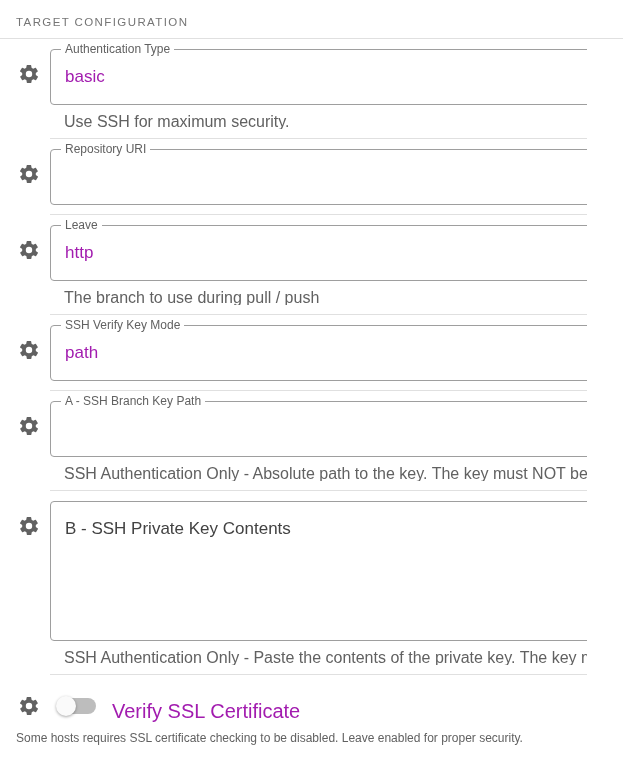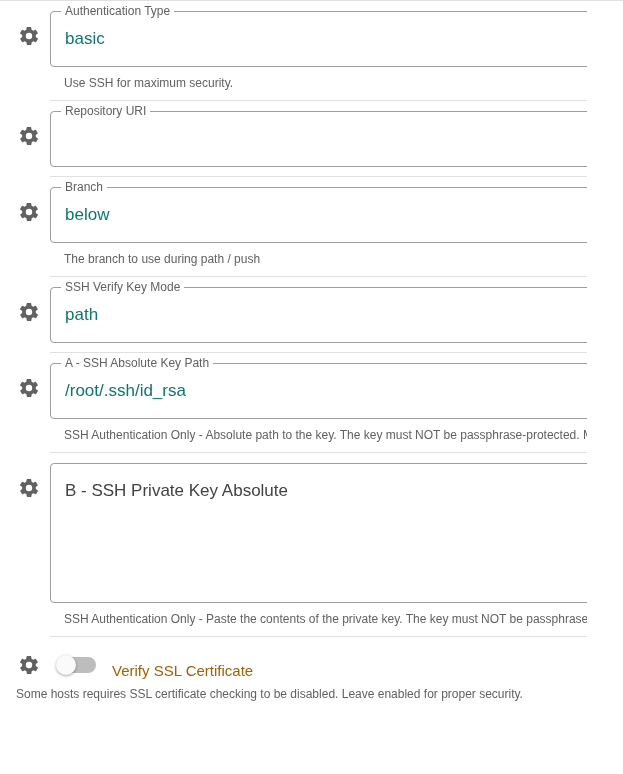--- a/index.html
+++ b/index.html
@@ -78,33 +78,33 @@
     left: 10px;
     background: #ffffff;
     padding: 0 4px;
     font-size: 12px;
     color: #616161;
     line-height: 14px;
     white-space: nowrap;
   }
   .outlined .value {
     font-size: 17px;
-    color: #0f766e;
+    color: #a21caf;
     padding: 0 14px;
     line-height: 22px;
     white-space: nowrap;
     overflow: hidden;
   }
   .outlined.tall .value {
     padding-top: 16px;
     font-size: 17px;
     color: #424242;
   }
   .hint {
-    font-size: 12px;
+    font-size: 16px;
     color: #616161;
     padding: 9px 0 0 14px;
     line-height: 15px;
     white-space: nowrap;
     overflow: hidden;
   }
   .hint-divider {
     margin-top: 9px;
     height: 1px;
     background: #e0e0e0;
@@ -138,41 +138,42 @@
     position: absolute;
     top: 0px;
     left: 0px;
     width: 20px;
     height: 20px;
     border-radius: 50%;
     background: #fafafa;
     box-shadow: 0 1px 3px rgba(0,0,0,0.35);
   }
   .toggle-label {
-    font-size: 15px;
-    color: #a16207;
+    font-size: 20px;
+    color: #a21caf;
     margin-top: 11px;
   }
   .toggle-hint {
     font-size: 12px;
     color: #616161;
     padding: 8px 0 0 16px;
     line-height: 15px;
     white-space: nowrap;
   }
   .clip {
     overflow: hidden;
     width: 587px;
   }
 </style>
 </head>
 <body>
 
 <div class="page">
 
+  <div class="section-title">TARGET CONFIGURATION</div>
   <div class="divider"></div>
 
   <div class="clip">
     <div class="field-row">
       <div class="gear">
         <svg width="22" height="22" viewBox="0 0 24 24" fill="currentColor" aria-hidden="true">
           <path d="M19.4 13a7.6 7.6 0 000-2l2.1-1.6a.5.5 0 00.1-.6l-2-3.4a.5.5 0 00-.6-.2l-2.5 1a7.3 7.3 0 00-1.7-1l-.4-2.6a.5.5 0 00-.5-.4h-4a.5.5 0 00-.5.4l-.4 2.6a7.3 7.3 0 00-1.7 1l-2.5-1a.5.5 0 00-.6.2l-2 3.4a.5.5 0 00.1.6L4.6 11a7.6 7.6 0 000 2l-2.1 1.6a.5.5 0 00-.1.6l2 3.4c.1.2.4.3.6.2l2.5-1c.5.4 1.1.8 1.7 1l.4 2.6c0 .3.2.4.5.4h4c.3 0 .5-.1.5-.4l.4-2.6a7.3 7.3 0 001.7-1l2.5 1c.2.1.5 0 .6-.2l2-3.4a.5.5 0 00-.1-.6L19.4 13zM12 15.5A3.5 3.5 0 1115.5 12 3.5 3.5 0 0112 15.5z"></path>
         </svg>
       </div>
       <div class="field-col">
@@ -204,24 +205,24 @@
 
   <div class="clip">
     <div class="field-row">
       <div class="gear">
         <svg width="22" height="22" viewBox="0 0 24 24" fill="currentColor" aria-hidden="true">
           <path d="M19.4 13a7.6 7.6 0 000-2l2.1-1.6a.5.5 0 00.1-.6l-2-3.4a.5.5 0 00-.6-.2l-2.5 1a7.3 7.3 0 00-1.7-1l-.4-2.6a.5.5 0 00-.5-.4h-4a.5.5 0 00-.5.4l-.4 2.6a7.3 7.3 0 00-1.7 1l-2.5-1a.5.5 0 00-.6.2l-2 3.4a.5.5 0 00.1.6L4.6 11a7.6 7.6 0 000 2l-2.1 1.6a.5.5 0 00-.1.6l2 3.4c.1.2.4.3.6.2l2.5-1c.5.4 1.1.8 1.7 1l.4 2.6c0 .3.2.4.5.4h4c.3 0 .5-.1.5-.4l.4-2.6a7.3 7.3 0 001.7-1l2.5 1c.2.1.5 0 .6-.2l2-3.4a.5.5 0 00-.1-.6L19.4 13zM12 15.5A3.5 3.5 0 1115.5 12 3.5 3.5 0 0112 15.5z"></path>
         </svg>
       </div>
       <div class="field-col">
         <div class="outlined">
-          <span class="legend">Branch</span>
-          <span class="value">below</span>
-        </div>
-        <div class="hint">The branch to use during path / push</div>
+          <span class="legend">Leave</span>
+          <span class="value">http</span>
+        </div>
+        <div class="hint">The branch to use during pull / push</div>
         <div class="hint-divider"></div>
       </div>
     </div>
   </div>
 
   <div class="clip">
     <div class="field-row">
       <div class="gear">
         <svg width="22" height="22" viewBox="0 0 24 24" fill="currentColor" aria-hidden="true">
           <path d="M19.4 13a7.6 7.6 0 000-2l2.1-1.6a.5.5 0 00.1-.6l-2-3.4a.5.5 0 00-.6-.2l-2.5 1a7.3 7.3 0 00-1.7-1l-.4-2.6a.5.5 0 00-.5-.4h-4a.5.5 0 00-.5.4l-.4 2.6a7.3 7.3 0 00-1.7 1l-2.5-1a.5.5 0 00-.6.2l-2 3.4a.5.5 0 00.1.6L4.6 11a7.6 7.6 0 000 2l-2.1 1.6a.5.5 0 00-.1.6l2 3.4c.1.2.4.3.6.2l2.5-1c.5.4 1.1.8 1.7 1l.4 2.6c0 .3.2.4.5.4h4c.3 0 .5-.1.5-.4l.4-2.6a7.3 7.3 0 001.7-1l2.5 1c.2.1.5 0 .6-.2l2-3.4a.5.5 0 00-.1-.6L19.4 13zM12 15.5A3.5 3.5 0 1115.5 12 3.5 3.5 0 0112 15.5z"></path>
@@ -239,39 +240,38 @@
 
   <div class="clip">
     <div class="field-row">
       <div class="gear">
         <svg width="22" height="22" viewBox="0 0 24 24" fill="currentColor" aria-hidden="true">
           <path d="M19.4 13a7.6 7.6 0 000-2l2.1-1.6a.5.5 0 00.1-.6l-2-3.4a.5.5 0 00-.6-.2l-2.5 1a7.3 7.3 0 00-1.7-1l-.4-2.6a.5.5 0 00-.5-.4h-4a.5.5 0 00-.5.4l-.4 2.6a7.3 7.3 0 00-1.7 1l-2.5-1a.5.5 0 00-.6.2l-2 3.4a.5.5 0 00.1.6L4.6 11a7.6 7.6 0 000 2l-2.1 1.6a.5.5 0 00-.1.6l2 3.4c.1.2.4.3.6.2l2.5-1c.5.4 1.1.8 1.7 1l.4 2.6c0 .3.2.4.5.4h4c.3 0 .5-.1.5-.4l.4-2.6a7.3 7.3 0 001.7-1l2.5 1c.2.1.5 0 .6-.2l2-3.4a.5.5 0 00-.1-.6L19.4 13zM12 15.5A3.5 3.5 0 1115.5 12 3.5 3.5 0 0112 15.5z"></path>
         </svg>
       </div>
       <div class="field-col">
         <div class="outlined">
-          <span class="legend">A - SSH Absolute Key Path</span>
-          <span class="value">/root/.ssh/id_rsa</span>
+          <span class="legend">A - SSH Branch Key Path</span>
         </div>
         <div class="hint">SSH Authentication Only - Absolute path to the key. The key must NOT be passphrase-protected. Mode mu</div>
         <div class="hint-divider"></div>
       </div>
     </div>
   </div>
 
   <div class="clip">
     <div class="field-row">
       <div class="gear">
         <svg width="22" height="22" viewBox="0 0 24 24" fill="currentColor" aria-hidden="true">
           <path d="M19.4 13a7.6 7.6 0 000-2l2.1-1.6a.5.5 0 00.1-.6l-2-3.4a.5.5 0 00-.6-.2l-2.5 1a7.3 7.3 0 00-1.7-1l-.4-2.6a.5.5 0 00-.5-.4h-4a.5.5 0 00-.5.4l-.4 2.6a7.3 7.3 0 00-1.7 1l-2.5-1a.5.5 0 00-.6.2l-2 3.4a.5.5 0 00.1.6L4.6 11a7.6 7.6 0 000 2l-2.1 1.6a.5.5 0 00-.1.6l2 3.4c.1.2.4.3.6.2l2.5-1c.5.4 1.1.8 1.7 1l.4 2.6c0 .3.2.4.5.4h4c.3 0 .5-.1.5-.4l.4-2.6a7.3 7.3 0 001.7-1l2.5 1c.2.1.5 0 .6-.2l2-3.4a.5.5 0 00-.1-.6L19.4 13zM12 15.5A3.5 3.5 0 1115.5 12 3.5 3.5 0 0112 15.5z"></path>
         </svg>
       </div>
       <div class="field-col">
         <div class="outlined tall">
-          <span class="value">B - SSH Private Key Absolute</span>
+          <span class="value">B - SSH Private Key Contents</span>
         </div>
         <div class="hint">SSH Authentication Only - Paste the contents of the private key. The key must NOT be passphrase-protecte</div>
         <div class="hint-divider"></div>
       </div>
     </div>
   </div>
 
   <div class="clip">
     <div class="toggle-row">
       <div class="gear" style="margin-top:0;">

